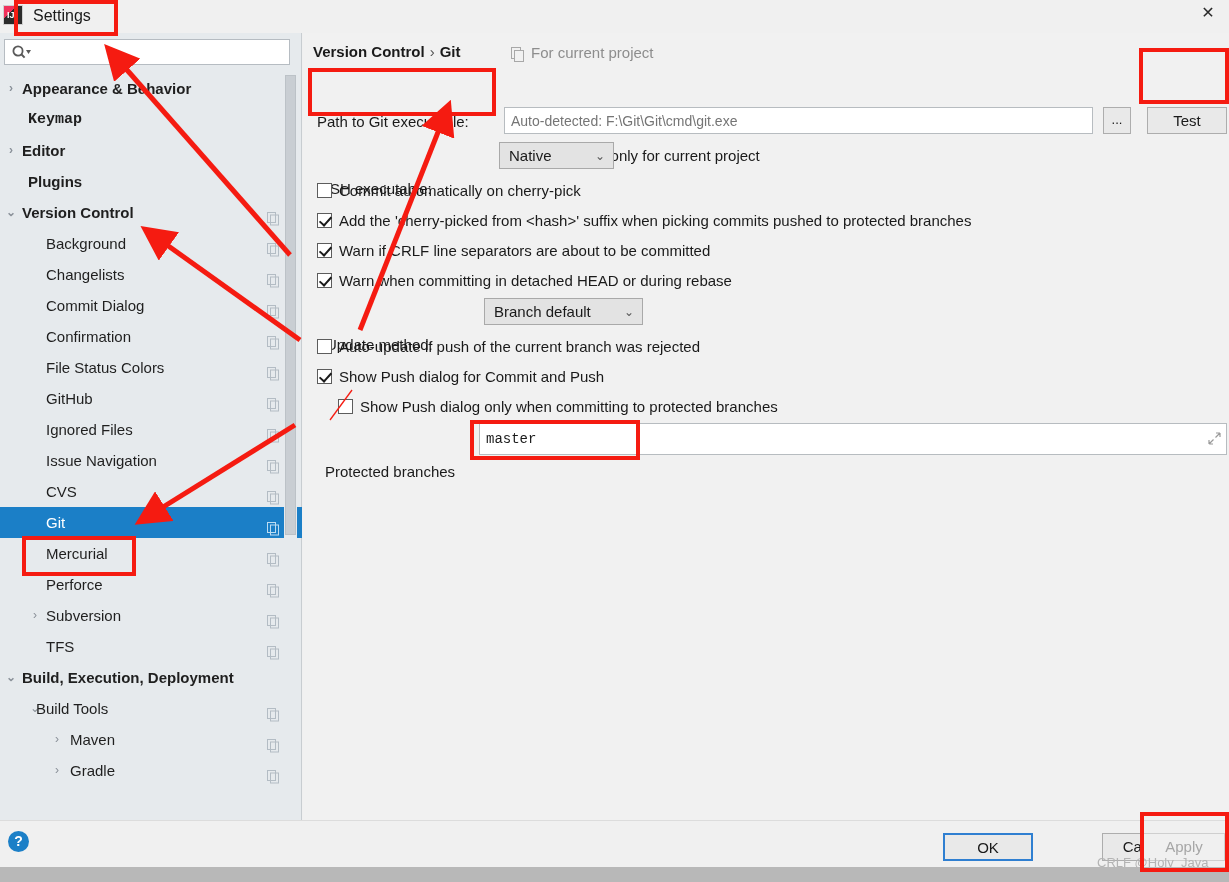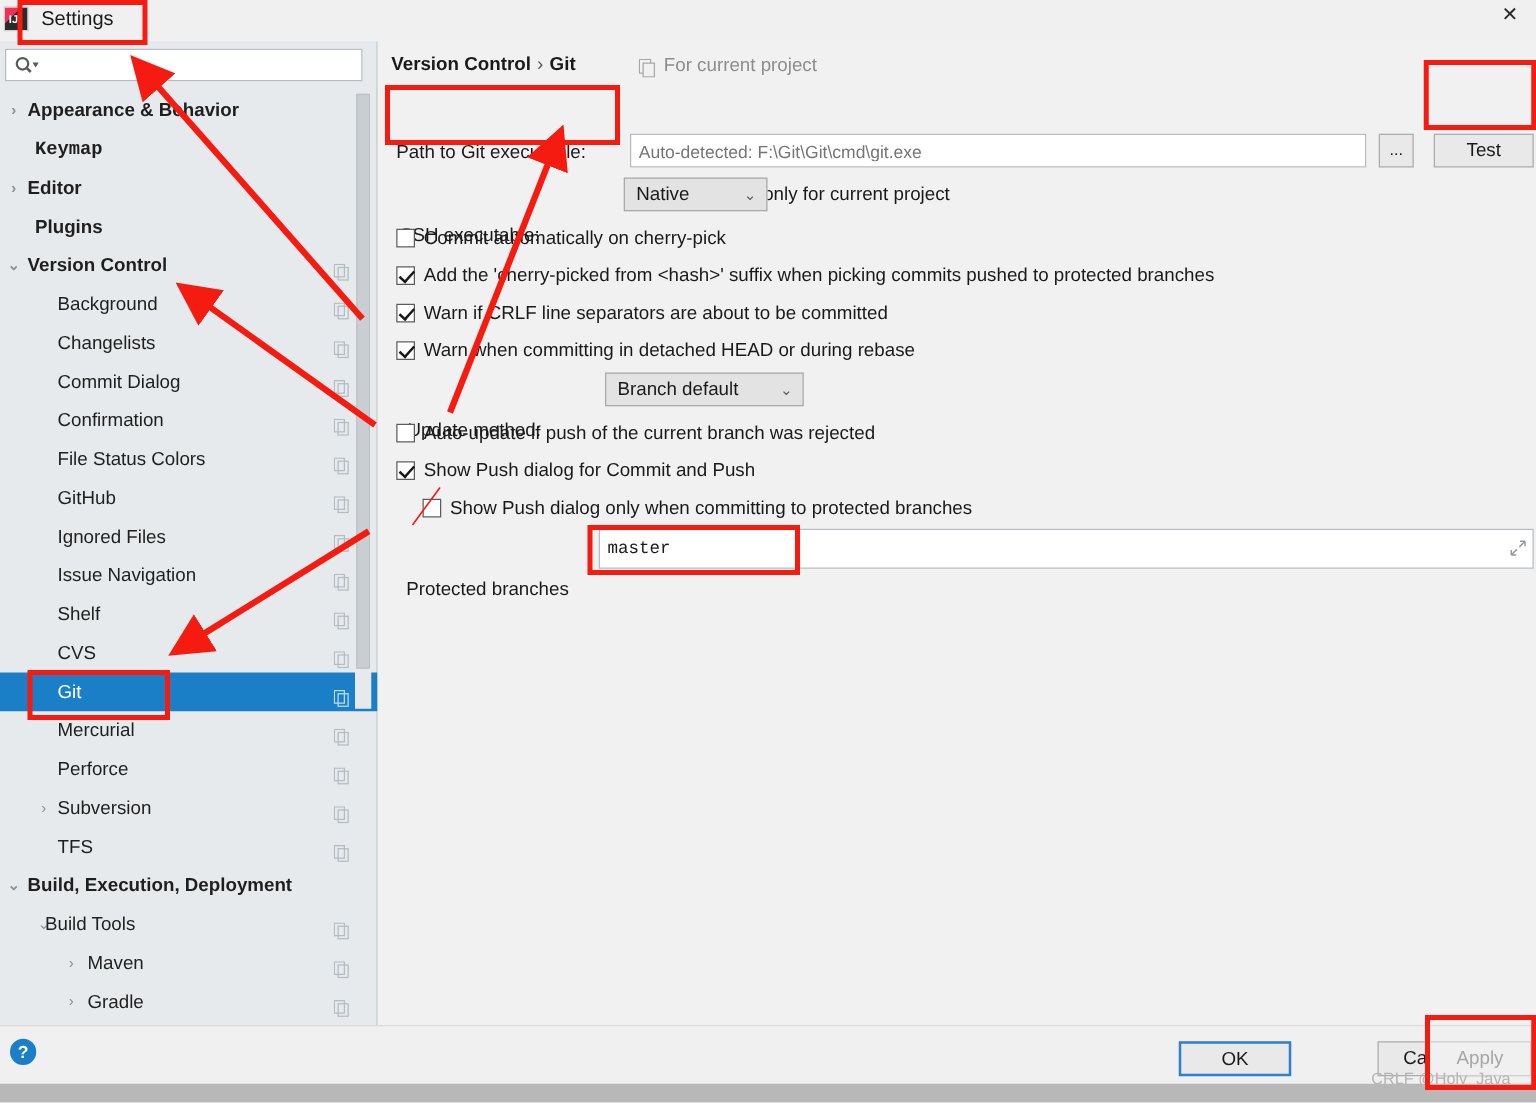--- a/index.html
+++ b/index.html
@@ -295,27 +295,20 @@
         </div>
         <div class="titem">
           <span class="lbl" style="left: 46px;">Ignored Files</span>
           <span class="copy-ico"><svg width="13" height="14" viewBox="0 0 13 14">
               <rect x="0.5" y="0.5" width="8" height="10" fill="none" stroke="#b3bcc4"></rect>
               <rect x="3.5" y="3" width="8" height="10" fill="none" stroke="#b3bcc4"></rect>
             </svg></span>
         </div>
         <div class="titem">
           <span class="lbl" style="left: 46px;">Issue Navigation</span>
-          <span class="copy-ico"><svg width="13" height="14" viewBox="0 0 13 14">
-              <rect x="0.5" y="0.5" width="8" height="10" fill="none" stroke="#b3bcc4"></rect>
-              <rect x="3.5" y="3" width="8" height="10" fill="none" stroke="#b3bcc4"></rect>
-            </svg></span>
-        </div>
-        <div class="titem">
-          <span class="lbl" style="left: 46px;">Shelf</span>
           <span class="copy-ico"><svg width="13" height="14" viewBox="0 0 13 14">
               <rect x="0.5" y="0.5" width="8" height="10" fill="none" stroke="#b3bcc4"></rect>
               <rect x="3.5" y="3" width="8" height="10" fill="none" stroke="#b3bcc4"></rect>
             </svg></span>
         </div>
         <div class="titem">
           <span class="lbl" style="left: 46px;">CVS</span>
           <span class="copy-ico"><svg width="13" height="14" viewBox="0 0 13 14">
               <rect x="0.5" y="0.5" width="8" height="10" fill="none" stroke="#b3bcc4"></rect>
               <rect x="3.5" y="3" width="8" height="10" fill="none" stroke="#b3bcc4"></rect>

